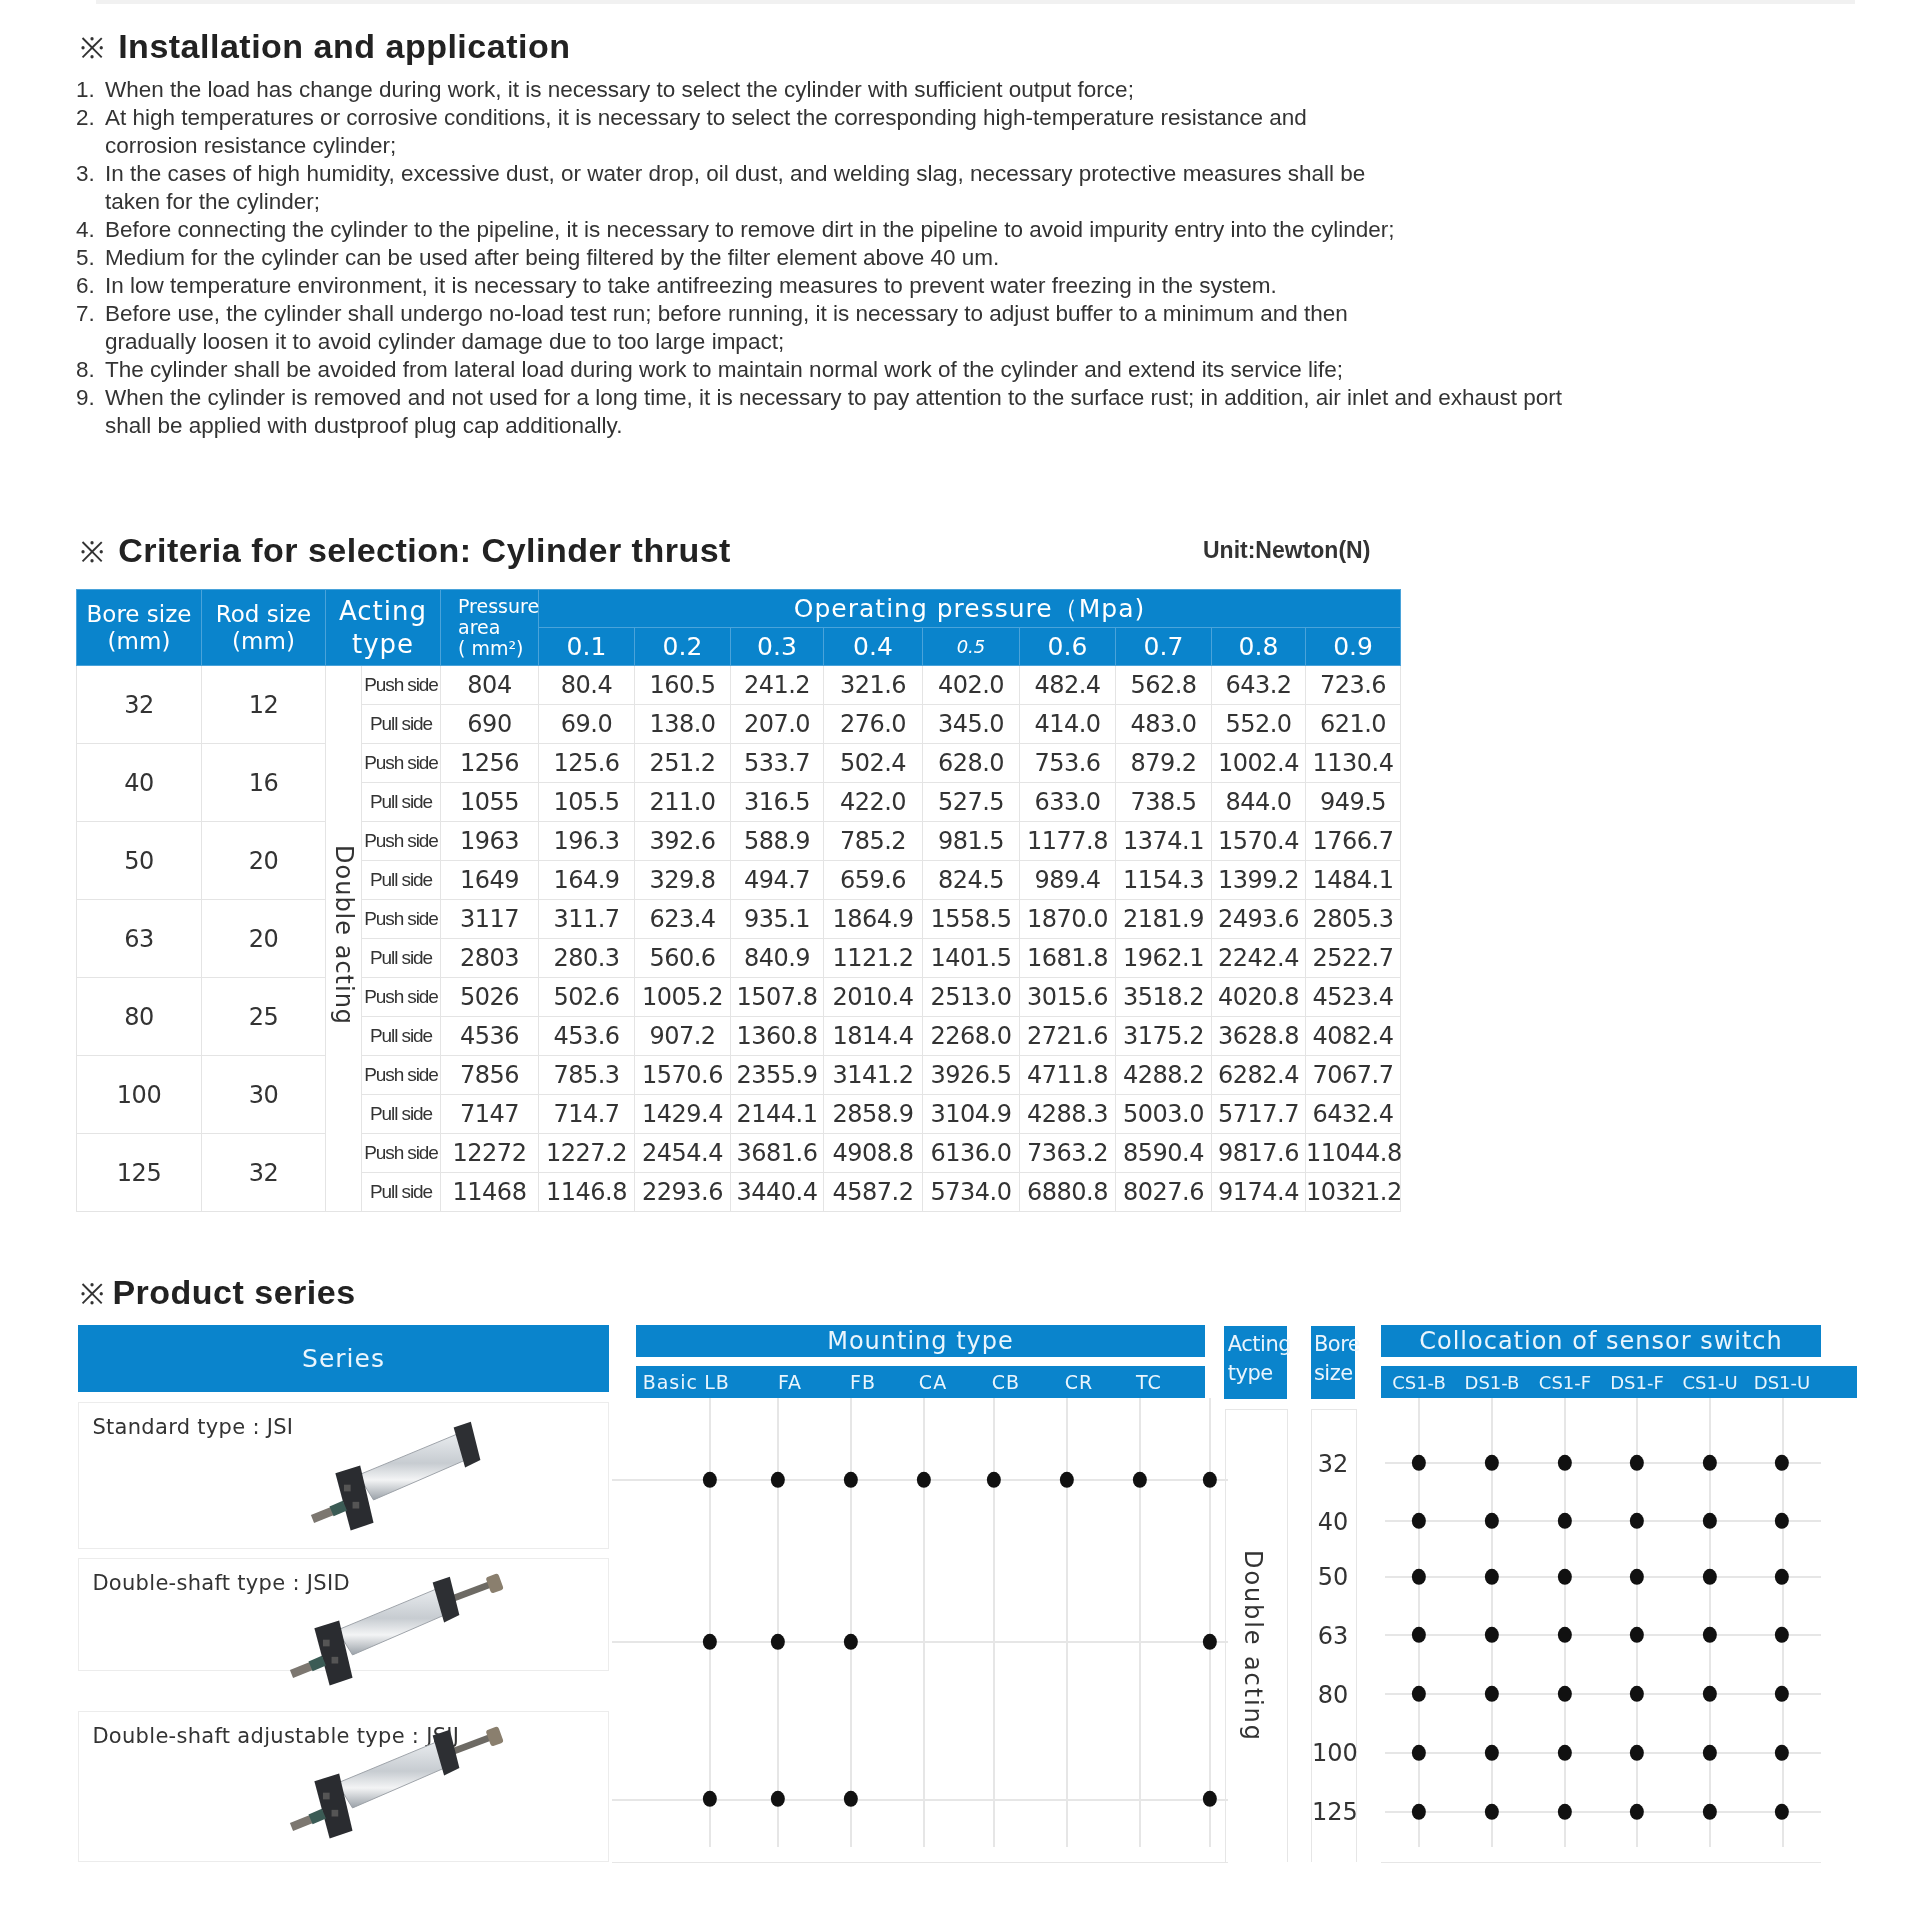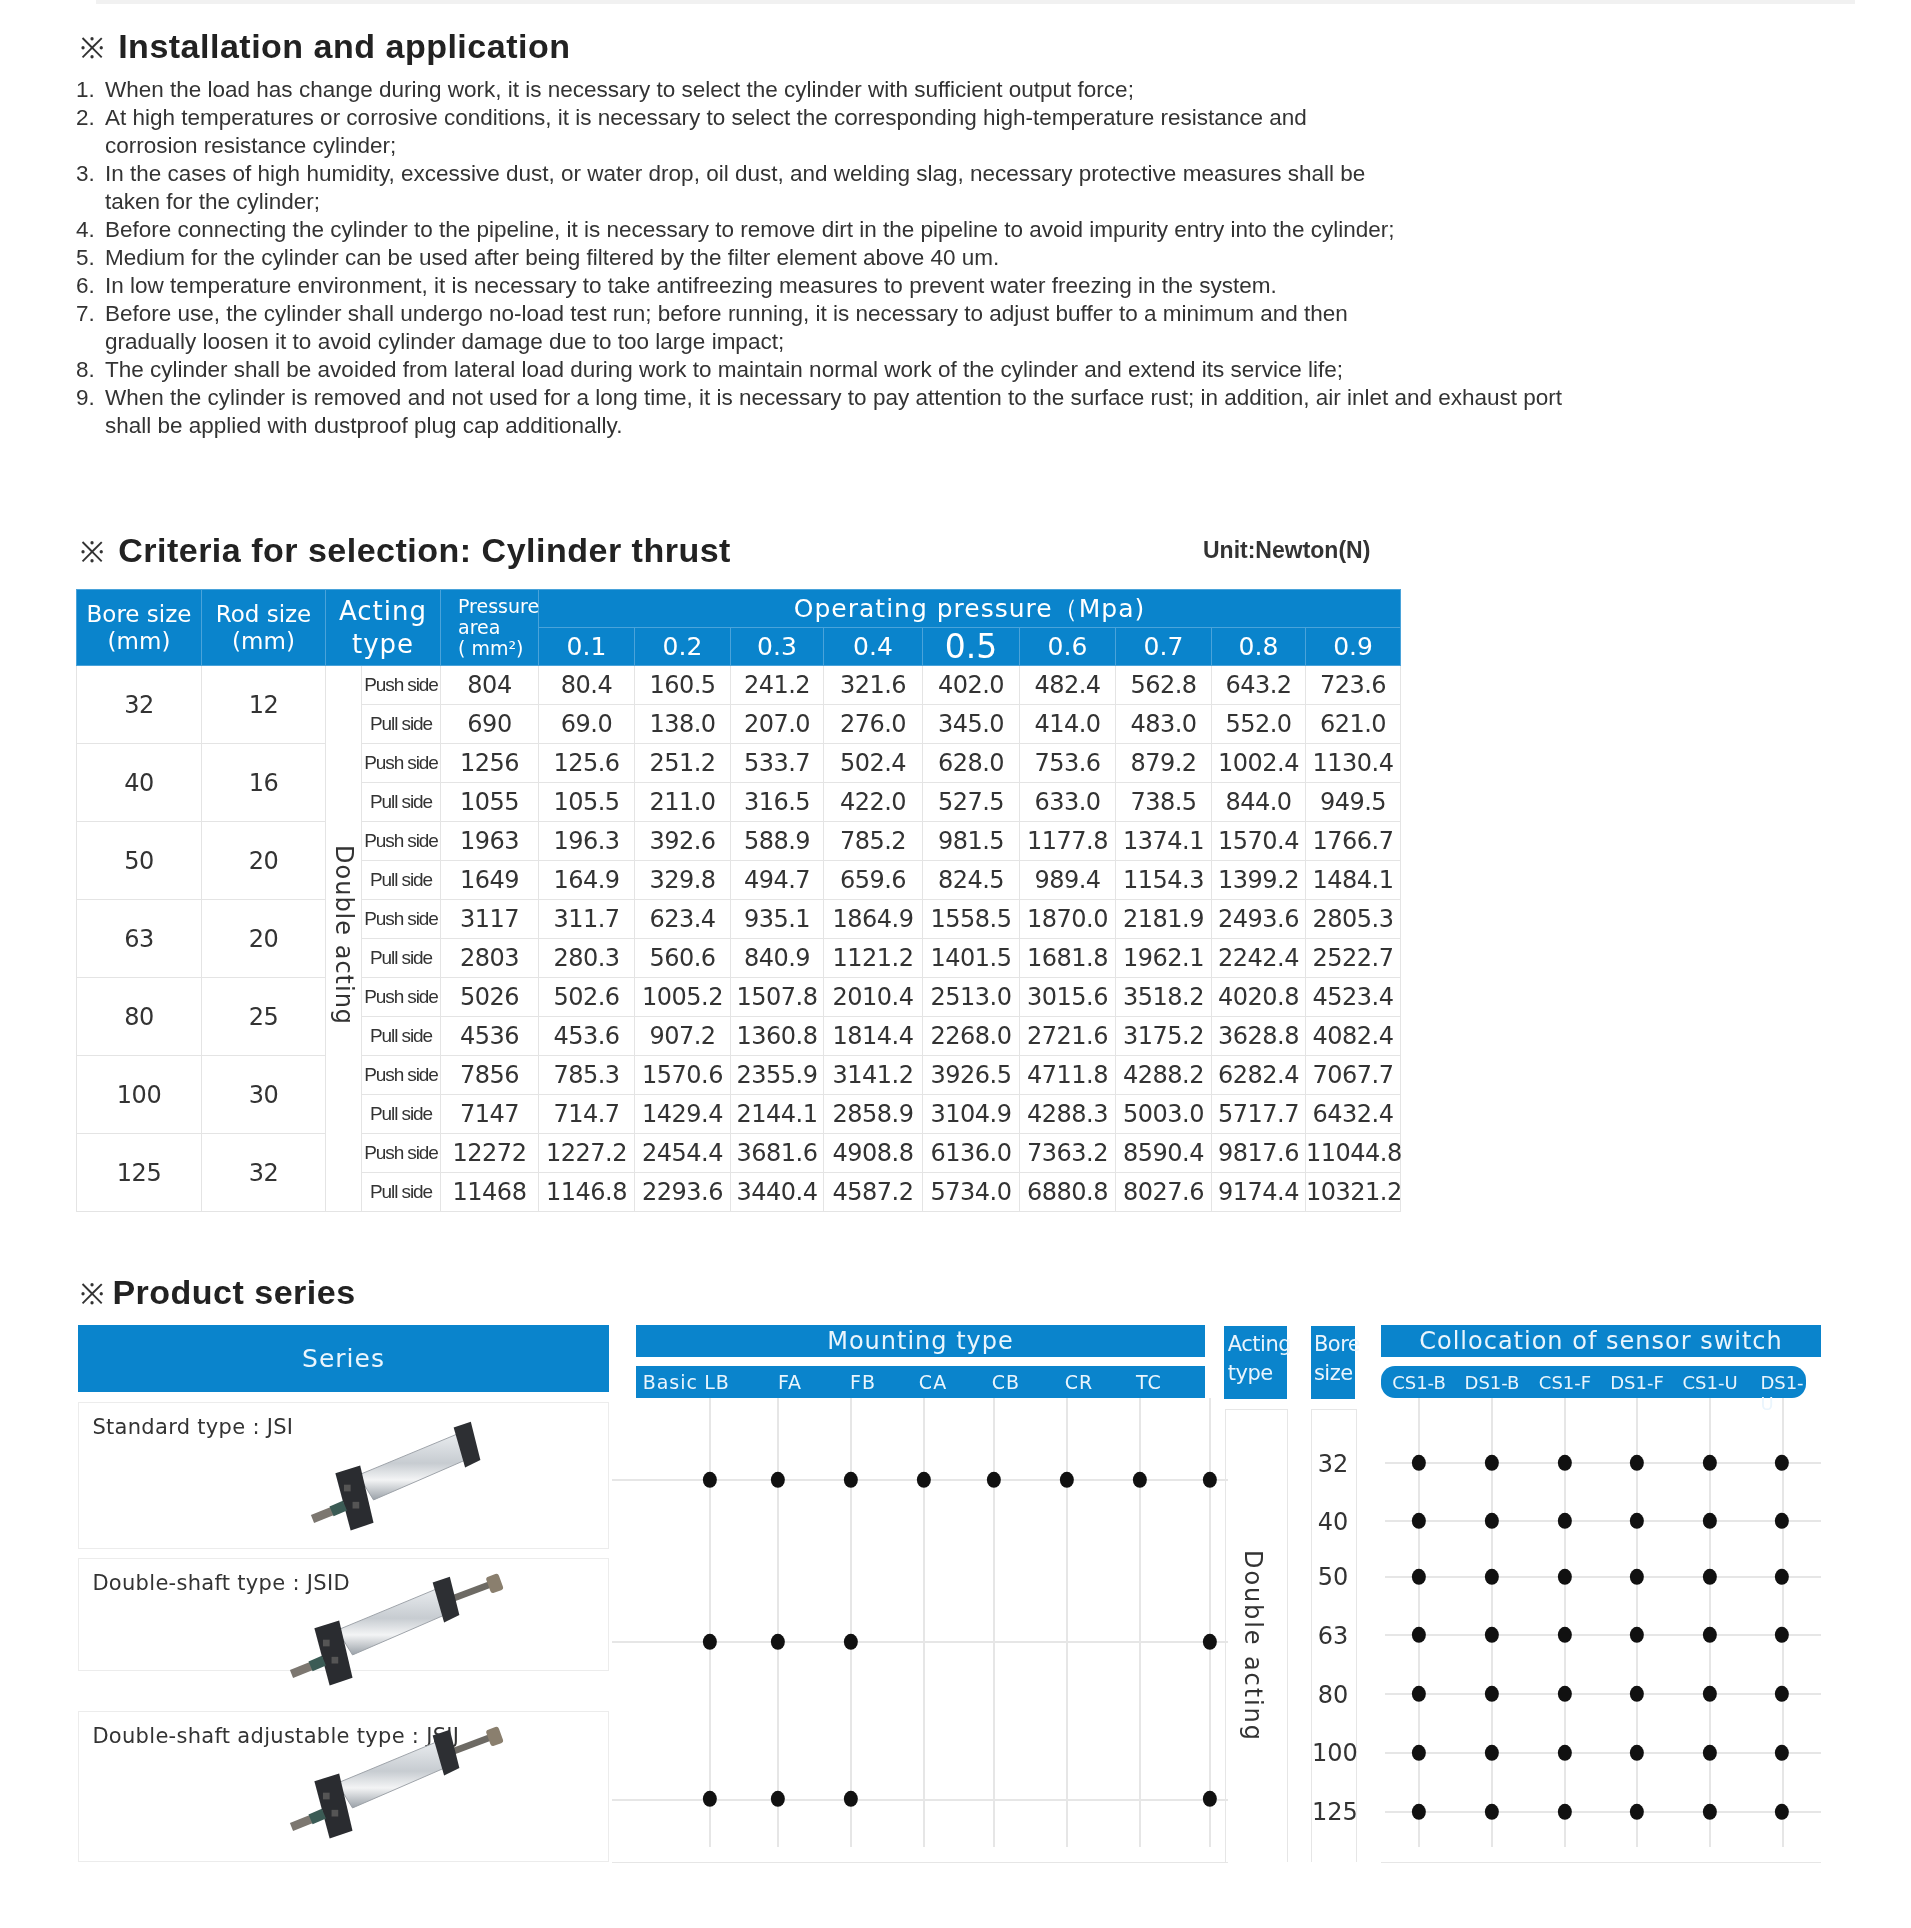--- a/index.html
+++ b/index.html
@@ -46,21 +46,21 @@
 
   .act-head { left: 1224px; top: 1326px; width: 63px; height: 73px; font-size: 21px; line-height: 29px; padding-left: 3.8px; padding-top: 3.8px; font-family: "DejaVu Sans", sans-serif; letter-spacing: -0.5px; }
   .act-box { left: 1225px; top: 1409px; width: 63px; height: 453px; border: 1.9px solid #e6e6e6; border-bottom: none; }
   .act-vert { position: absolute; left: 13.4px; top: 140px; writing-mode: vertical-rl; font-size: 24px; letter-spacing: 1.9px; color: #333; font-family: "DejaVu Sans", sans-serif; }
 
   .bore-head { left: 1311px; top: 1326px; width: 44px; height: 73px; font-size: 21px; line-height: 29px; padding-left: 2.9px; padding-top: 3.8px; font-family: "DejaVu Sans", sans-serif; letter-spacing: -0.5px; }
   .bore-box { left: 1311px; top: 1409px; width: 46px; height: 453px; border: 1.9px solid #e6e6e6; border-bottom: none; }
   .bore-val { position: absolute; left: 0; width: 42px; text-align: center; font-size: 24px; color: #333; transform: translateY(-50%); font-family: "DejaVu Sans", sans-serif; }
 
   .sens-top { left: 1381px; top: 1325px; width: 440px; height: 32px; font-size: 24px; text-align: center; line-height: 32px; font-family: "DejaVu Sans", sans-serif; letter-spacing: 1px; }
-  .sens-sub { left: 1381px; top: 1366px; width: 425px; height: 32px; font-size: 18px; font-family: "DejaVu Sans", sans-serif; border-radius: 14px; }
+  .sens-sub { left: 1381px; top: 1366px; width: 476px; height: 32px; font-size: 18px; font-family: "DejaVu Sans", sans-serif; }
   .sens-sub span { position: absolute; top: 5.7px; transform: translateX(-50%); }
   .sens-grid { left: 1381px; top: 1398px; width: 440px; height: 465px; border-bottom: 1.9px solid #e6e6e6; }
 </style>
 </head>
 <body>
 
 <div class="topline"></div>
 
 <div class="h2" style="top:27px;">
   <span class="mark">※</span><span>Installation and application</span>
@@ -132,21 +132,21 @@
       <th rowspan="2"><span>Rod size</span><br><span>(mm)</span></th>
       <th rowspan="2" colspan="2" style="font-size:26px;line-height:32.5px;letter-spacing:1px;"><span>Acting</span><br><span>type</span></th>
       <th rowspan="2" class="th-pressure"><span>Pressure</span><br><span>area</span><br><span>( mm²)</span></th>
       <th colspan="9" style="font-size:25px;letter-spacing:1px;">Operating pressure（Mpa)</th>
     </tr>
     <tr style="height:38px;" id="pressure-row">
         <th style="font-size: 25px;">0.1</th>
         <th style="font-size: 25px;">0.2</th>
         <th style="font-size: 25px;">0.3</th>
         <th style="font-size: 25px;">0.4</th>
-        <th style="font-size: 33px;">0.5</th>
+        <th style="font-size: 18px; font-style: italic;">0.5</th>
         <th style="font-size: 25px;">0.6</th>
         <th style="font-size: 25px;">0.7</th>
         <th style="font-size: 25px;">0.8</th>
         <th style="font-size: 25px;">0.9</th>
       </tr>
   </thead>
   <tbody id="thrust-body">
       <tr>
         <td rowspan="2">32</td>
         <td rowspan="2">12</td>

